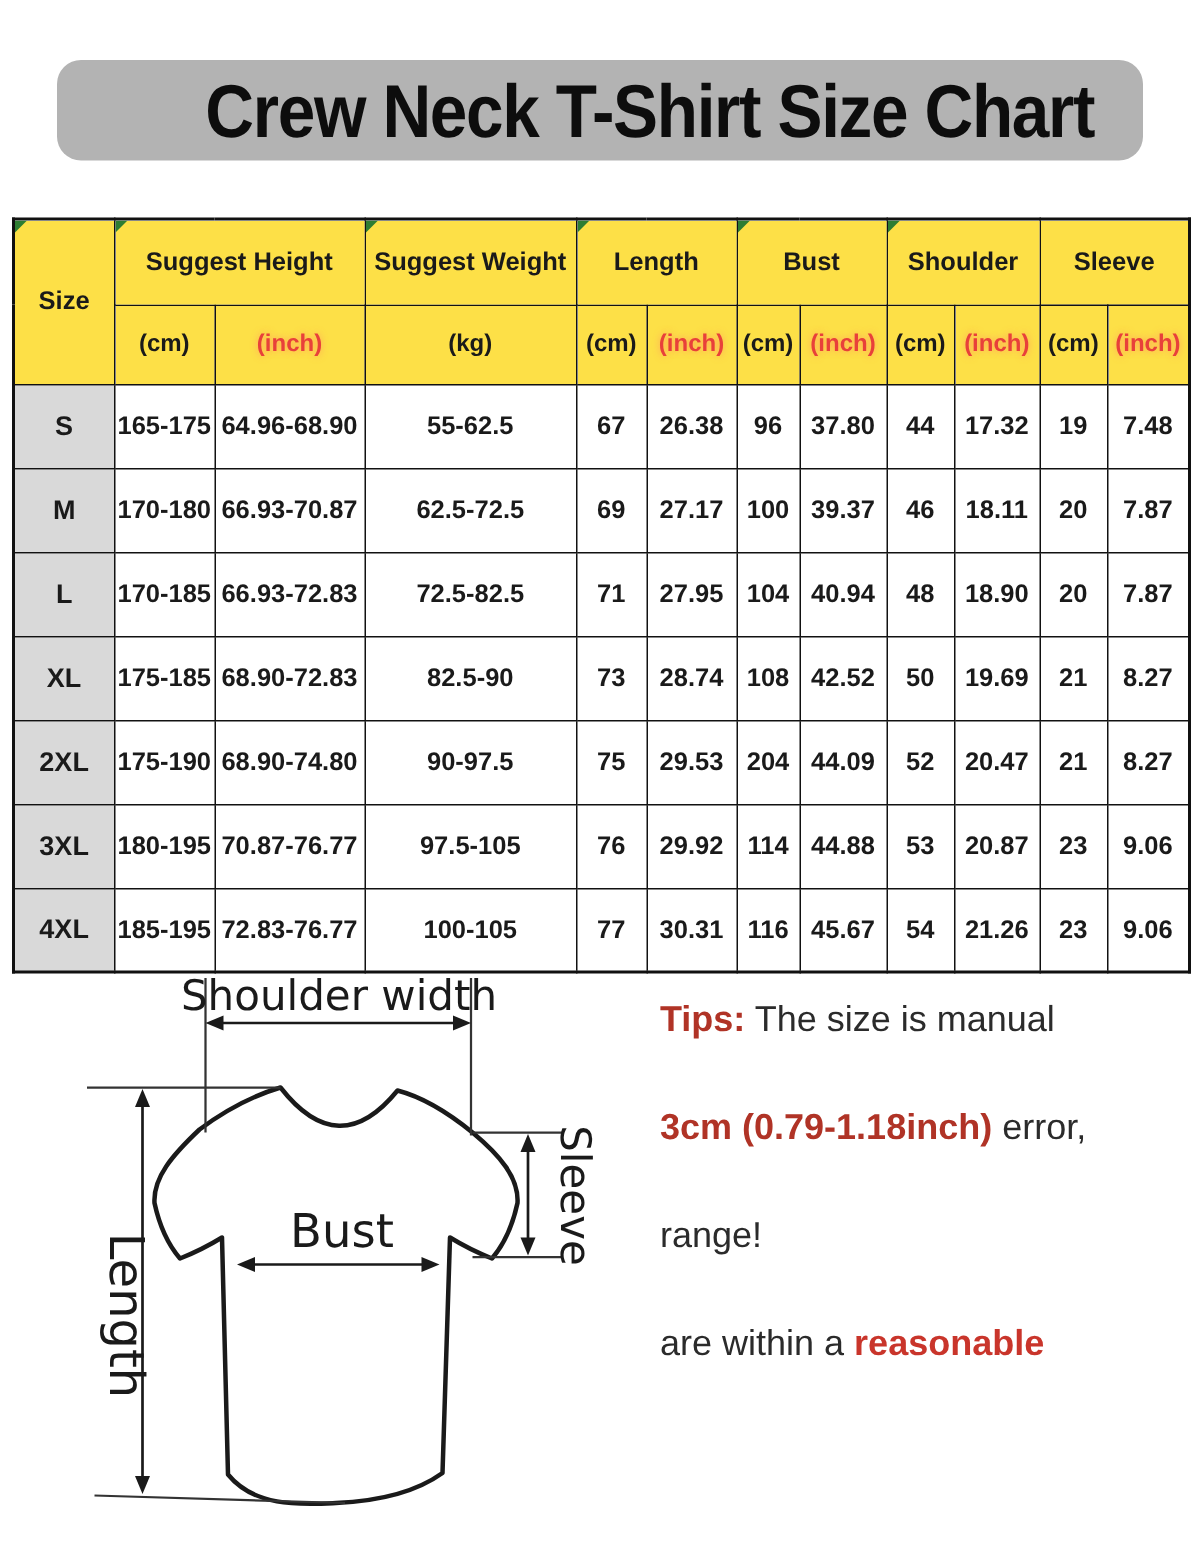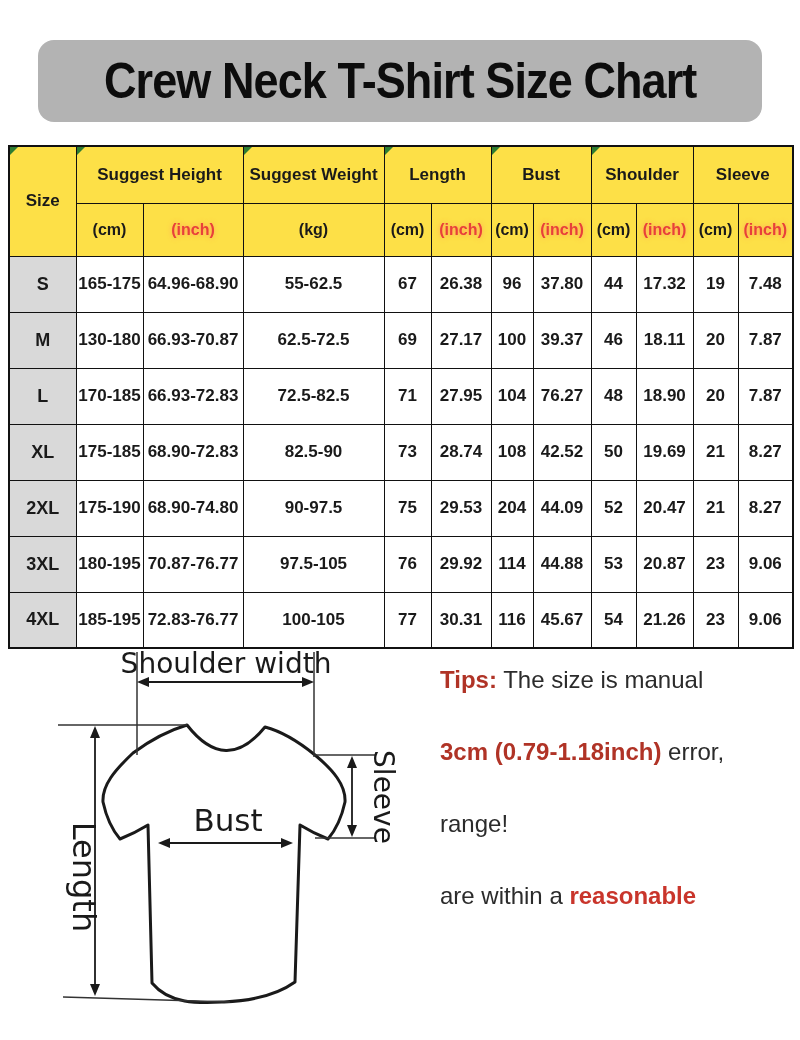--- a/index.html
+++ b/index.html
@@ -2,23 +2,23 @@
 <html><head>
 <meta charset="utf-8">
 <style>
   html,body{margin:0;padding:0;}
   body{
     width:800px;height:1040px;position:relative;background:#ffffff;
     font-family:"Liberation Sans",sans-serif;color:#1a1a1a;overflow:hidden;
   }
   
   .title-banner{
-    position:absolute;left:38px;top:40px;width:724px;height:82px;
+    position:absolute;left:38px;top:40px;width:724px;height:67px;
     background:#b3b3b3;border-radius:16px;
-    display:flex;align-items:center;justify-content:center;
+    display:flex;align-items:center;justify-content:flex-end;
   }
   .title-banner .title-text{
     font-size:50px;font-weight:800;letter-spacing:-1px;color:#0d0d0d;
     white-space:nowrap;transform:scaleX(.9);transform-origin:center;
   }
   
   table.size-table{
     position:absolute;left:8px;top:145px;width:784px;
     border-collapse:collapse;table-layout:fixed;
     border:2px solid #111;
@@ -112,41 +112,41 @@
         <td>26.38</td>
         <td>96</td>
         <td>37.80</td>
         <td>44</td>
         <td>17.32</td>
         <td>19</td>
         <td>7.48</td>
       </tr>
       <tr>
         <th>M</th>
-        <td>130-180</td>
+        <td>170-180</td>
         <td>66.93-70.87</td>
         <td>62.5-72.5</td>
         <td>69</td>
         <td>27.17</td>
         <td>100</td>
         <td>39.37</td>
         <td>46</td>
         <td>18.11</td>
         <td>20</td>
         <td>7.87</td>
       </tr>
       <tr>
         <th>L</th>
         <td>170-185</td>
         <td>66.93-72.83</td>
         <td>72.5-82.5</td>
         <td>71</td>
         <td>27.95</td>
         <td>104</td>
-        <td>76.27</td>
+        <td>40.94</td>
         <td>48</td>
         <td>18.90</td>
         <td>20</td>
         <td>7.87</td>
       </tr>
       <tr>
         <th>XL</th>
         <td>175-185</td>
         <td>68.90-72.83</td>
         <td>82.5-90</td>

